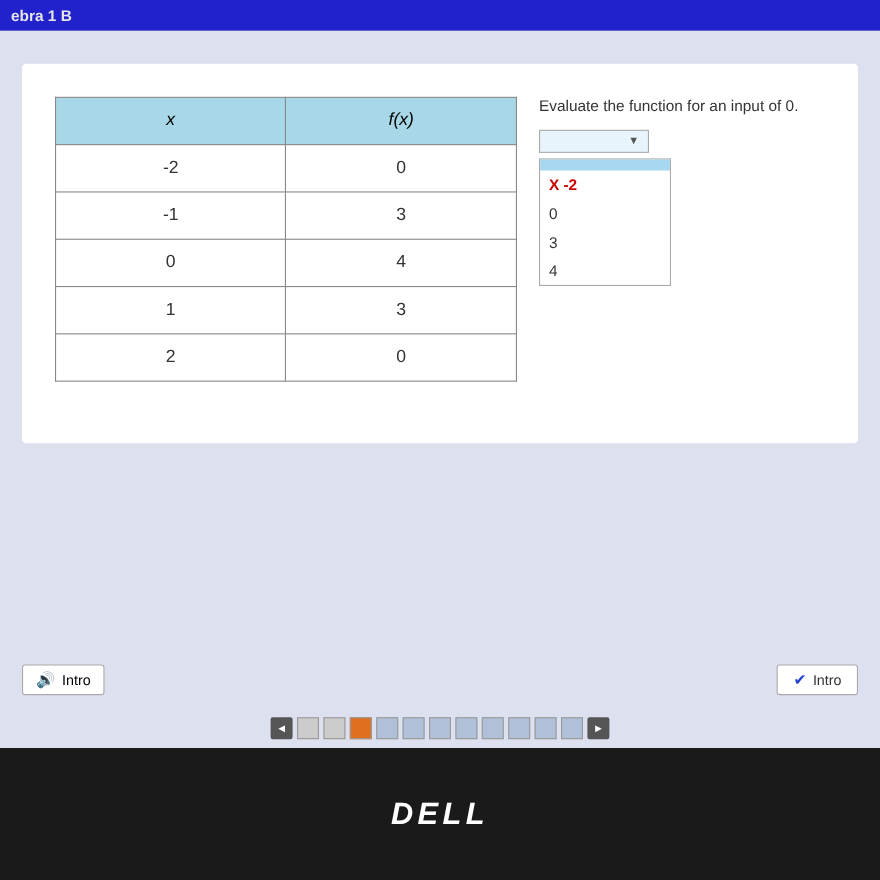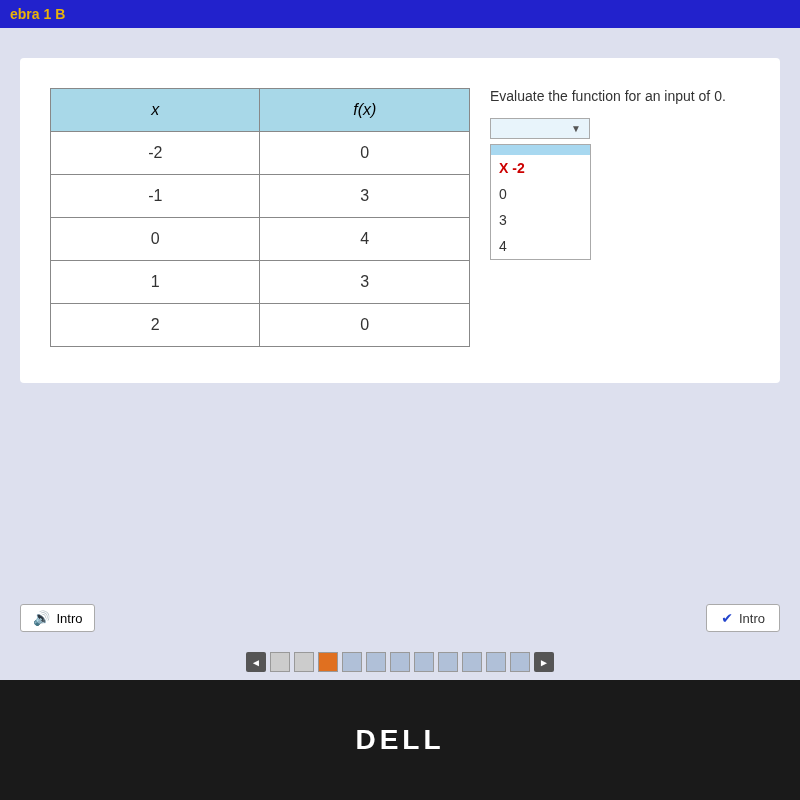--- a/index.html
+++ b/index.html
@@ -9,21 +9,21 @@
       height: 800px;
       background: #c8c8d8;
       font-family: Arial, sans-serif;
       overflow: hidden;
       position: relative;
     }
 
     
     .title-bar {
       background: #2222cc;
-      color: #eab308;
+      color: #e5e5e5;
       padding: 4px 10px;
       font-size: 14px;
       font-weight: bold;
       height: 28px;
       display: flex;
       align-items: center;
     }
 
     
     .main-area {
@@ -31,21 +31,21 @@
       width: 100%;
       height: calc(100% - 28px);
       position: relative;
       padding: 20px;
     }
 
     
     .content-card {
       background: white;
       border-radius: 4px;
-      padding: 30px 30px 16px 30px;
+      padding: 30px 30px 36px 30px;
       position: relative;
       max-width: 760px;
       margin: 10px auto;
     }
 
     
     .function-table {
       border-collapse: collapse;
       width: 420px;
       margin-bottom: 20px;
@@ -102,21 +102,21 @@
     }
 
     .dropdown-chevron {
       font-size: 10px;
       color: #555;
     }
 
     .dropdown-list {
       border: 1px solid #aaa;
       background: white;
-      width: 101px;
+      width: 120px;
       position: absolute;
       top: 26px;
       left: 0;
       z-index: 20;
     }
 
     .dropdown-list .dropdown-item {
       padding: 5px 8px;
       font-size: 14px;
       cursor: pointer;
@@ -232,20 +232,21 @@
       display: flex;
       align-items: center;
       justify-content: center;
     }
 
     .dell-logo {
       color: white;
       font-size: 28px;
       font-weight: bold;
       letter-spacing: 4px;
+      font-style: italic;
     }
 
     .chrome-icon {
       position: absolute;
       bottom: 60px;
       left: 380px;
       width: 32px;
       height: 32px;
       border-radius: 50%;
       background: conic-gradient(#ea4335 0deg 90deg, #fbbc05 90deg 180deg, #34a853 180deg 270deg, #4285f4 270deg 360deg);

